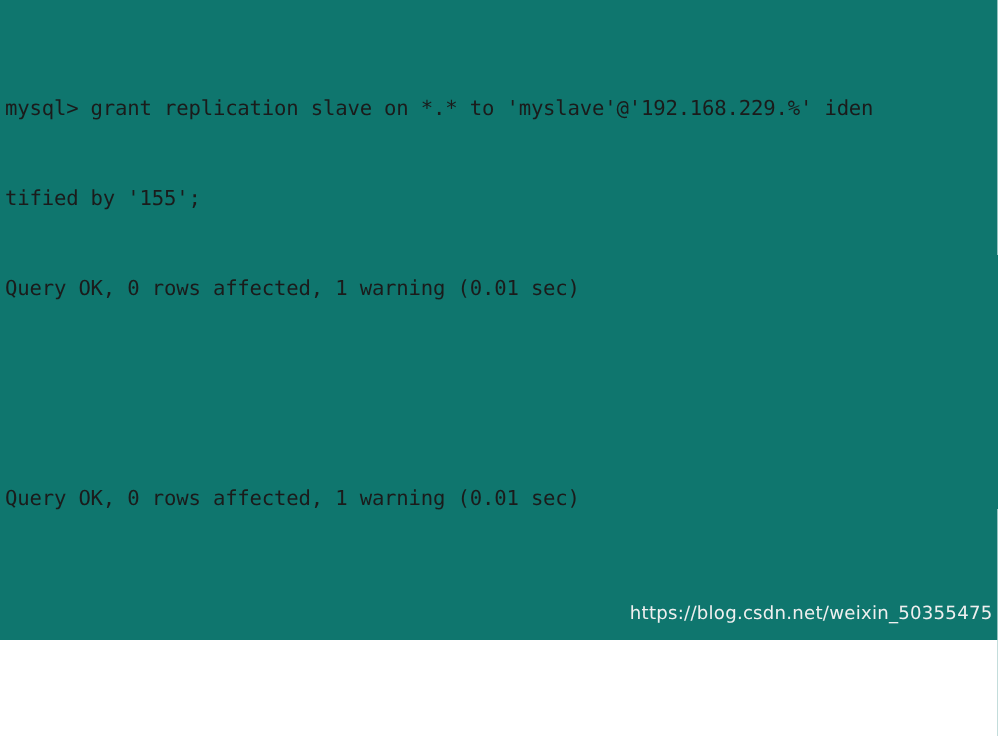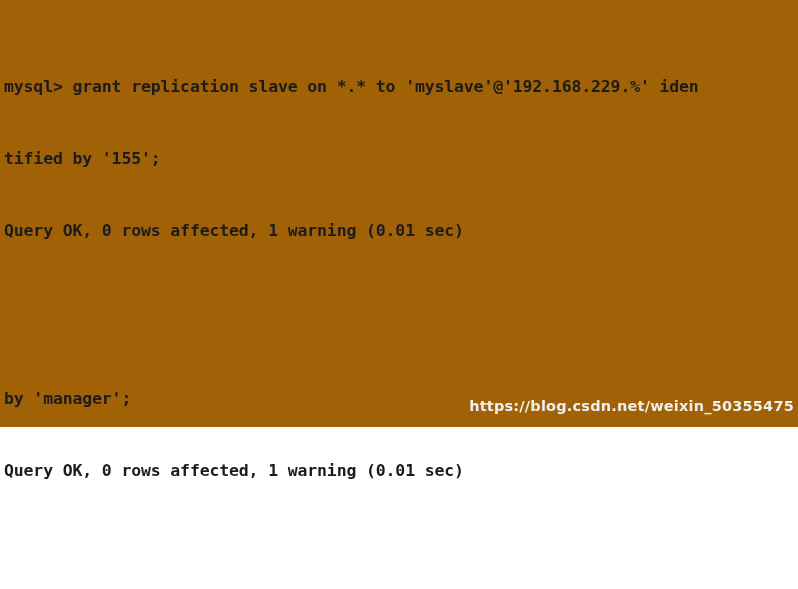--- a/index.html
+++ b/index.html
@@ -10,30 +10,29 @@
   }
   body {
     width: 798px;
     height: 589px;
     overflow: hidden;
     font-family: "DejaVu Sans Mono", "Liberation Mono", monospace;
   }
   #terminal {
     position: relative;
     width: 798px;
-    height: 427px;
-    background: #a16207;
+    height: 512px;
+    background: #0f766e;
     color: #1b1b1b;
     padding: 3px 0 0 4px;
     box-sizing: border-box;
     font-size: 16.5px;
     line-height: 24px;
     letter-spacing: -0.15px;
     white-space: pre;
-    font-weight: bold;
   }
   .line {
     height: 24px;
     white-space: pre;
     font-family: "DejaVu Sans Mono", "Liberation Mono", monospace;
   }
   .line.blank {
     height: 24px;
   }
   #watermark {
@@ -52,21 +51,20 @@
 </head>
 <body>
 
 <div id="terminal">
 
   <div class="line">mysql&gt; grant replication slave on *.* to 'myslave'@'192.168.229.%' iden</div>
   <div class="line">tified by '155';</div>
   <div class="line">Query OK, 0 rows affected, 1 warning (0.01 sec)</div>
   <div class="line blank"></div>
 
-  <div class="line">by 'manager';</div>
   <div class="line">Query OK, 0 rows affected, 1 warning (0.01 sec)</div>
   
 
   
   
   
   
 
   
   

